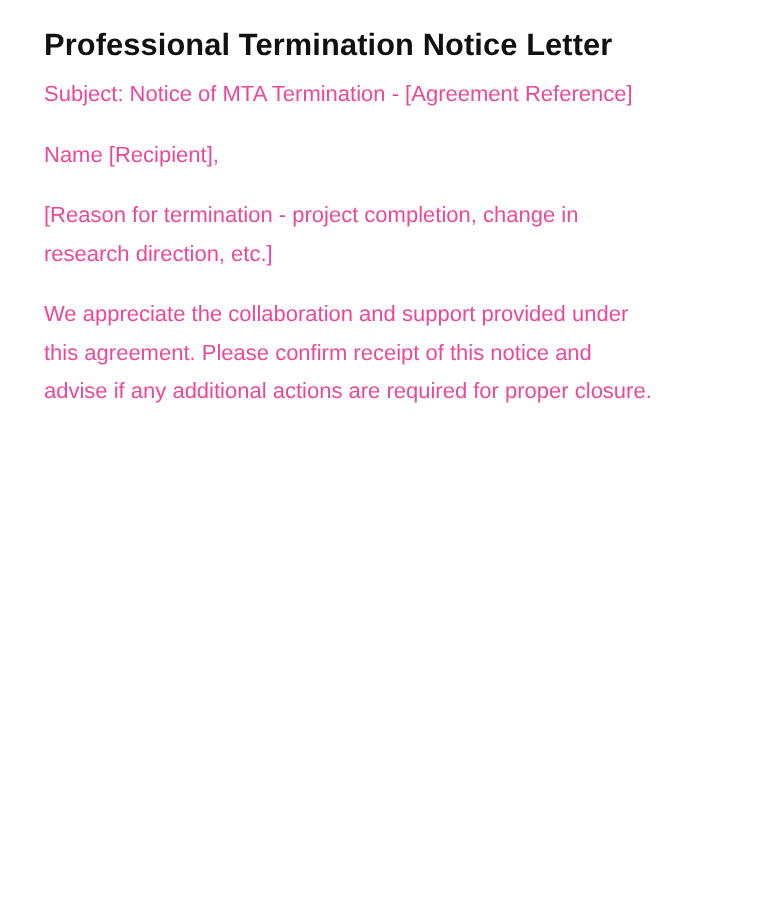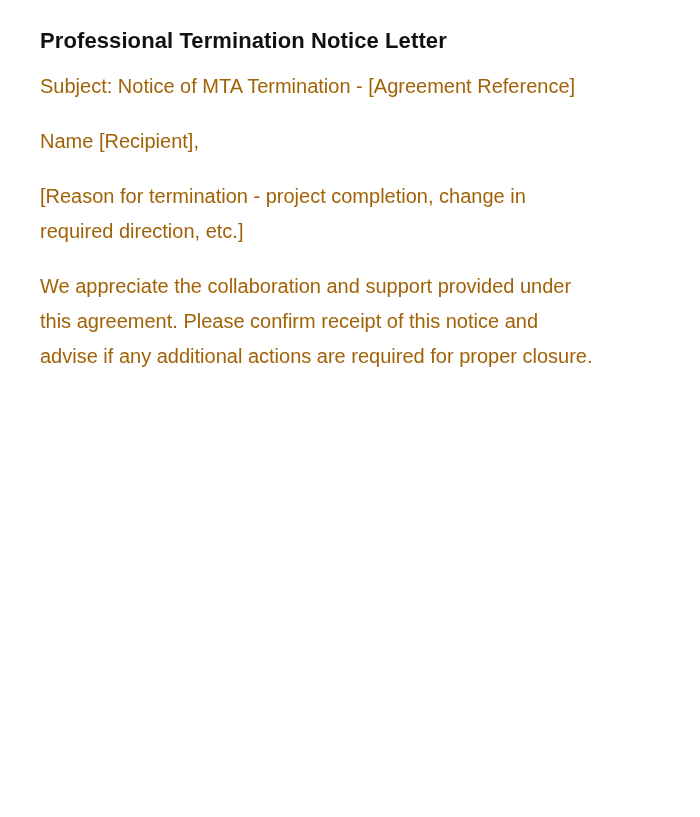--- a/index.html
+++ b/index.html
@@ -10,50 +10,50 @@
     font-family: "Liberation Sans", "DejaVu Sans", sans-serif;
     overflow: hidden;
   }
   .letter-page {
     width: 700px;
     height: 817px;
     padding: 25px 40px 0 40px;
     background: #ffffff;
   }
   .letter-title {
-    font-size: 22px;
+    font-size: 28px;
     line-height: 32px;
     font-weight: 700;
     color: #111111;
     margin: 0 0 12px 0;
     letter-spacing: 0.1px;
   }
   .letter-paragraph {
     font-size: 20px;
     line-height: 35px;
     font-weight: 400;
-    color: #a16207;
+    color: #ec4899;
     margin: 0 0 20px 0;
     white-space: pre-line; 
     max-width: 620px;
   }
 </style>
 </head>
 <body>
 
 <main class="letter-page">
   <h1 class="letter-title">Professional Termination Notice Letter</h1>
 
   <p class="letter-paragraph">Subject: Notice of MTA Termination - [Agreement Reference]</p>
 
   <p class="letter-paragraph">Name [Recipient],</p>
 
 
   <p class="letter-paragraph">[Reason for termination - project completion, change in
-required direction, etc.]</p>
+research direction, etc.]</p>
 
 
   <p class="letter-paragraph">We appreciate the collaboration and support provided under
 this agreement. Please confirm receipt of this notice and
 advise if any additional actions are required for proper closure.</p>
 
 
 </main>
 
 </body></html>

